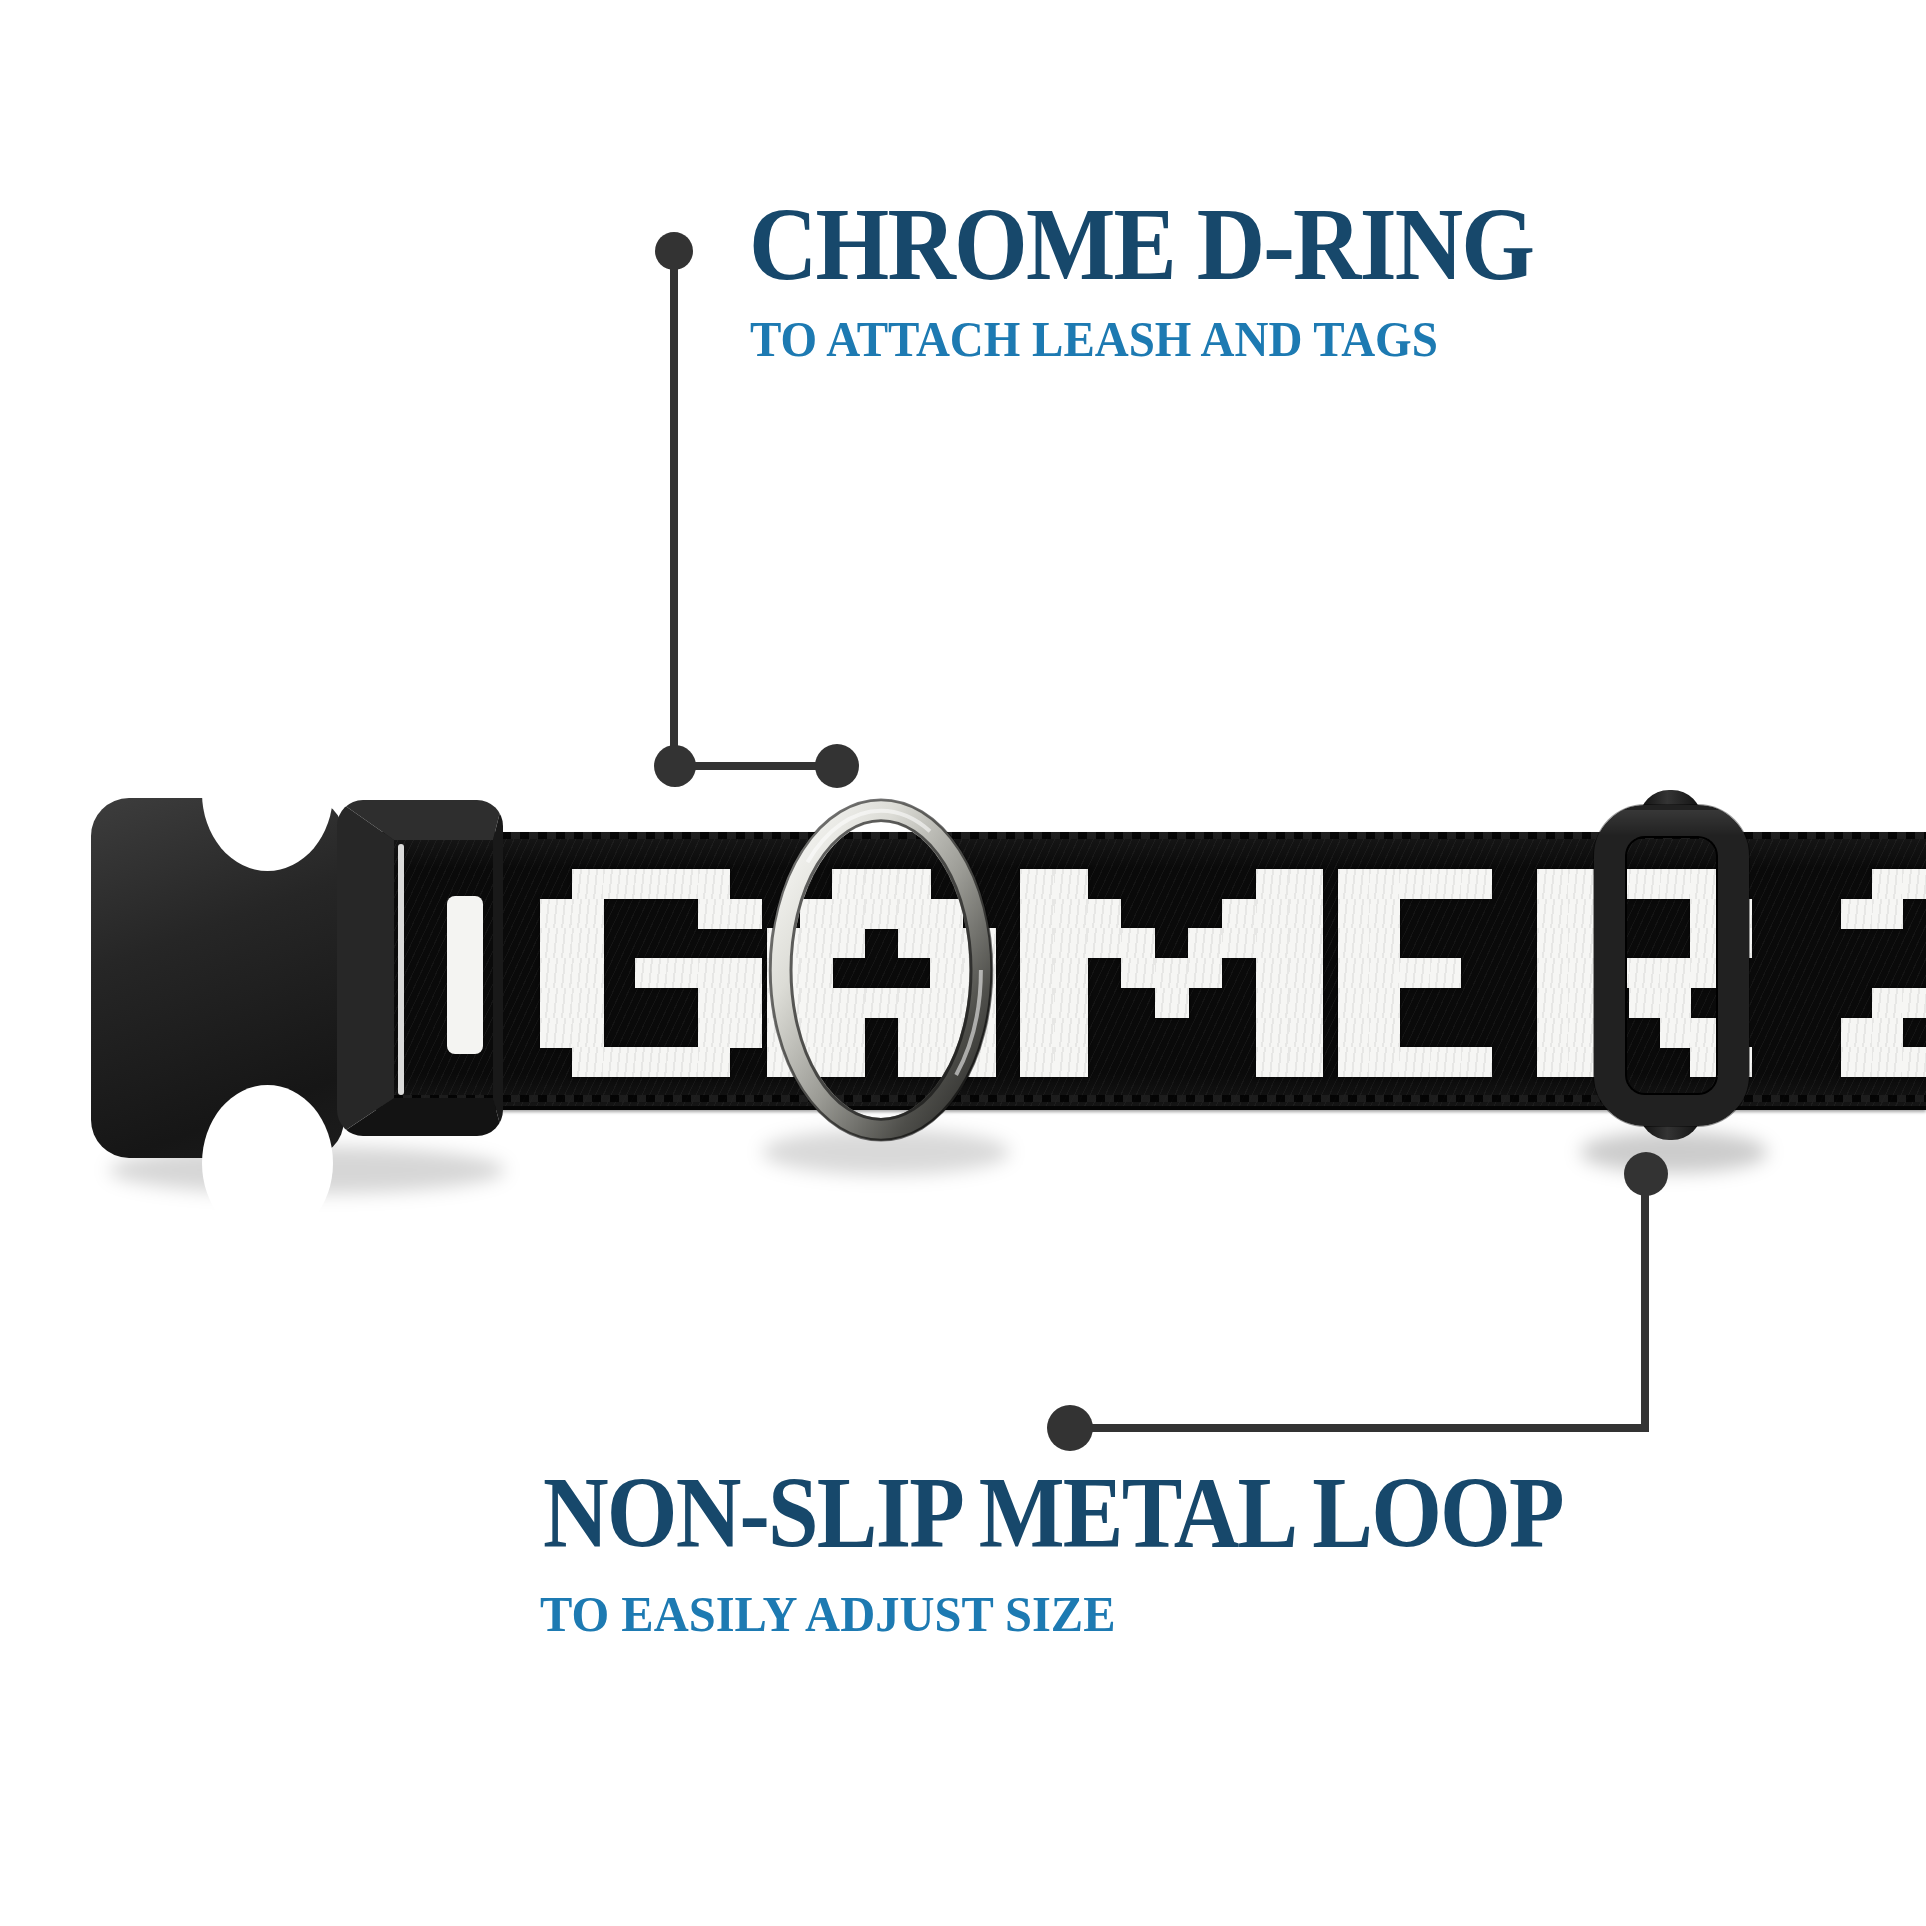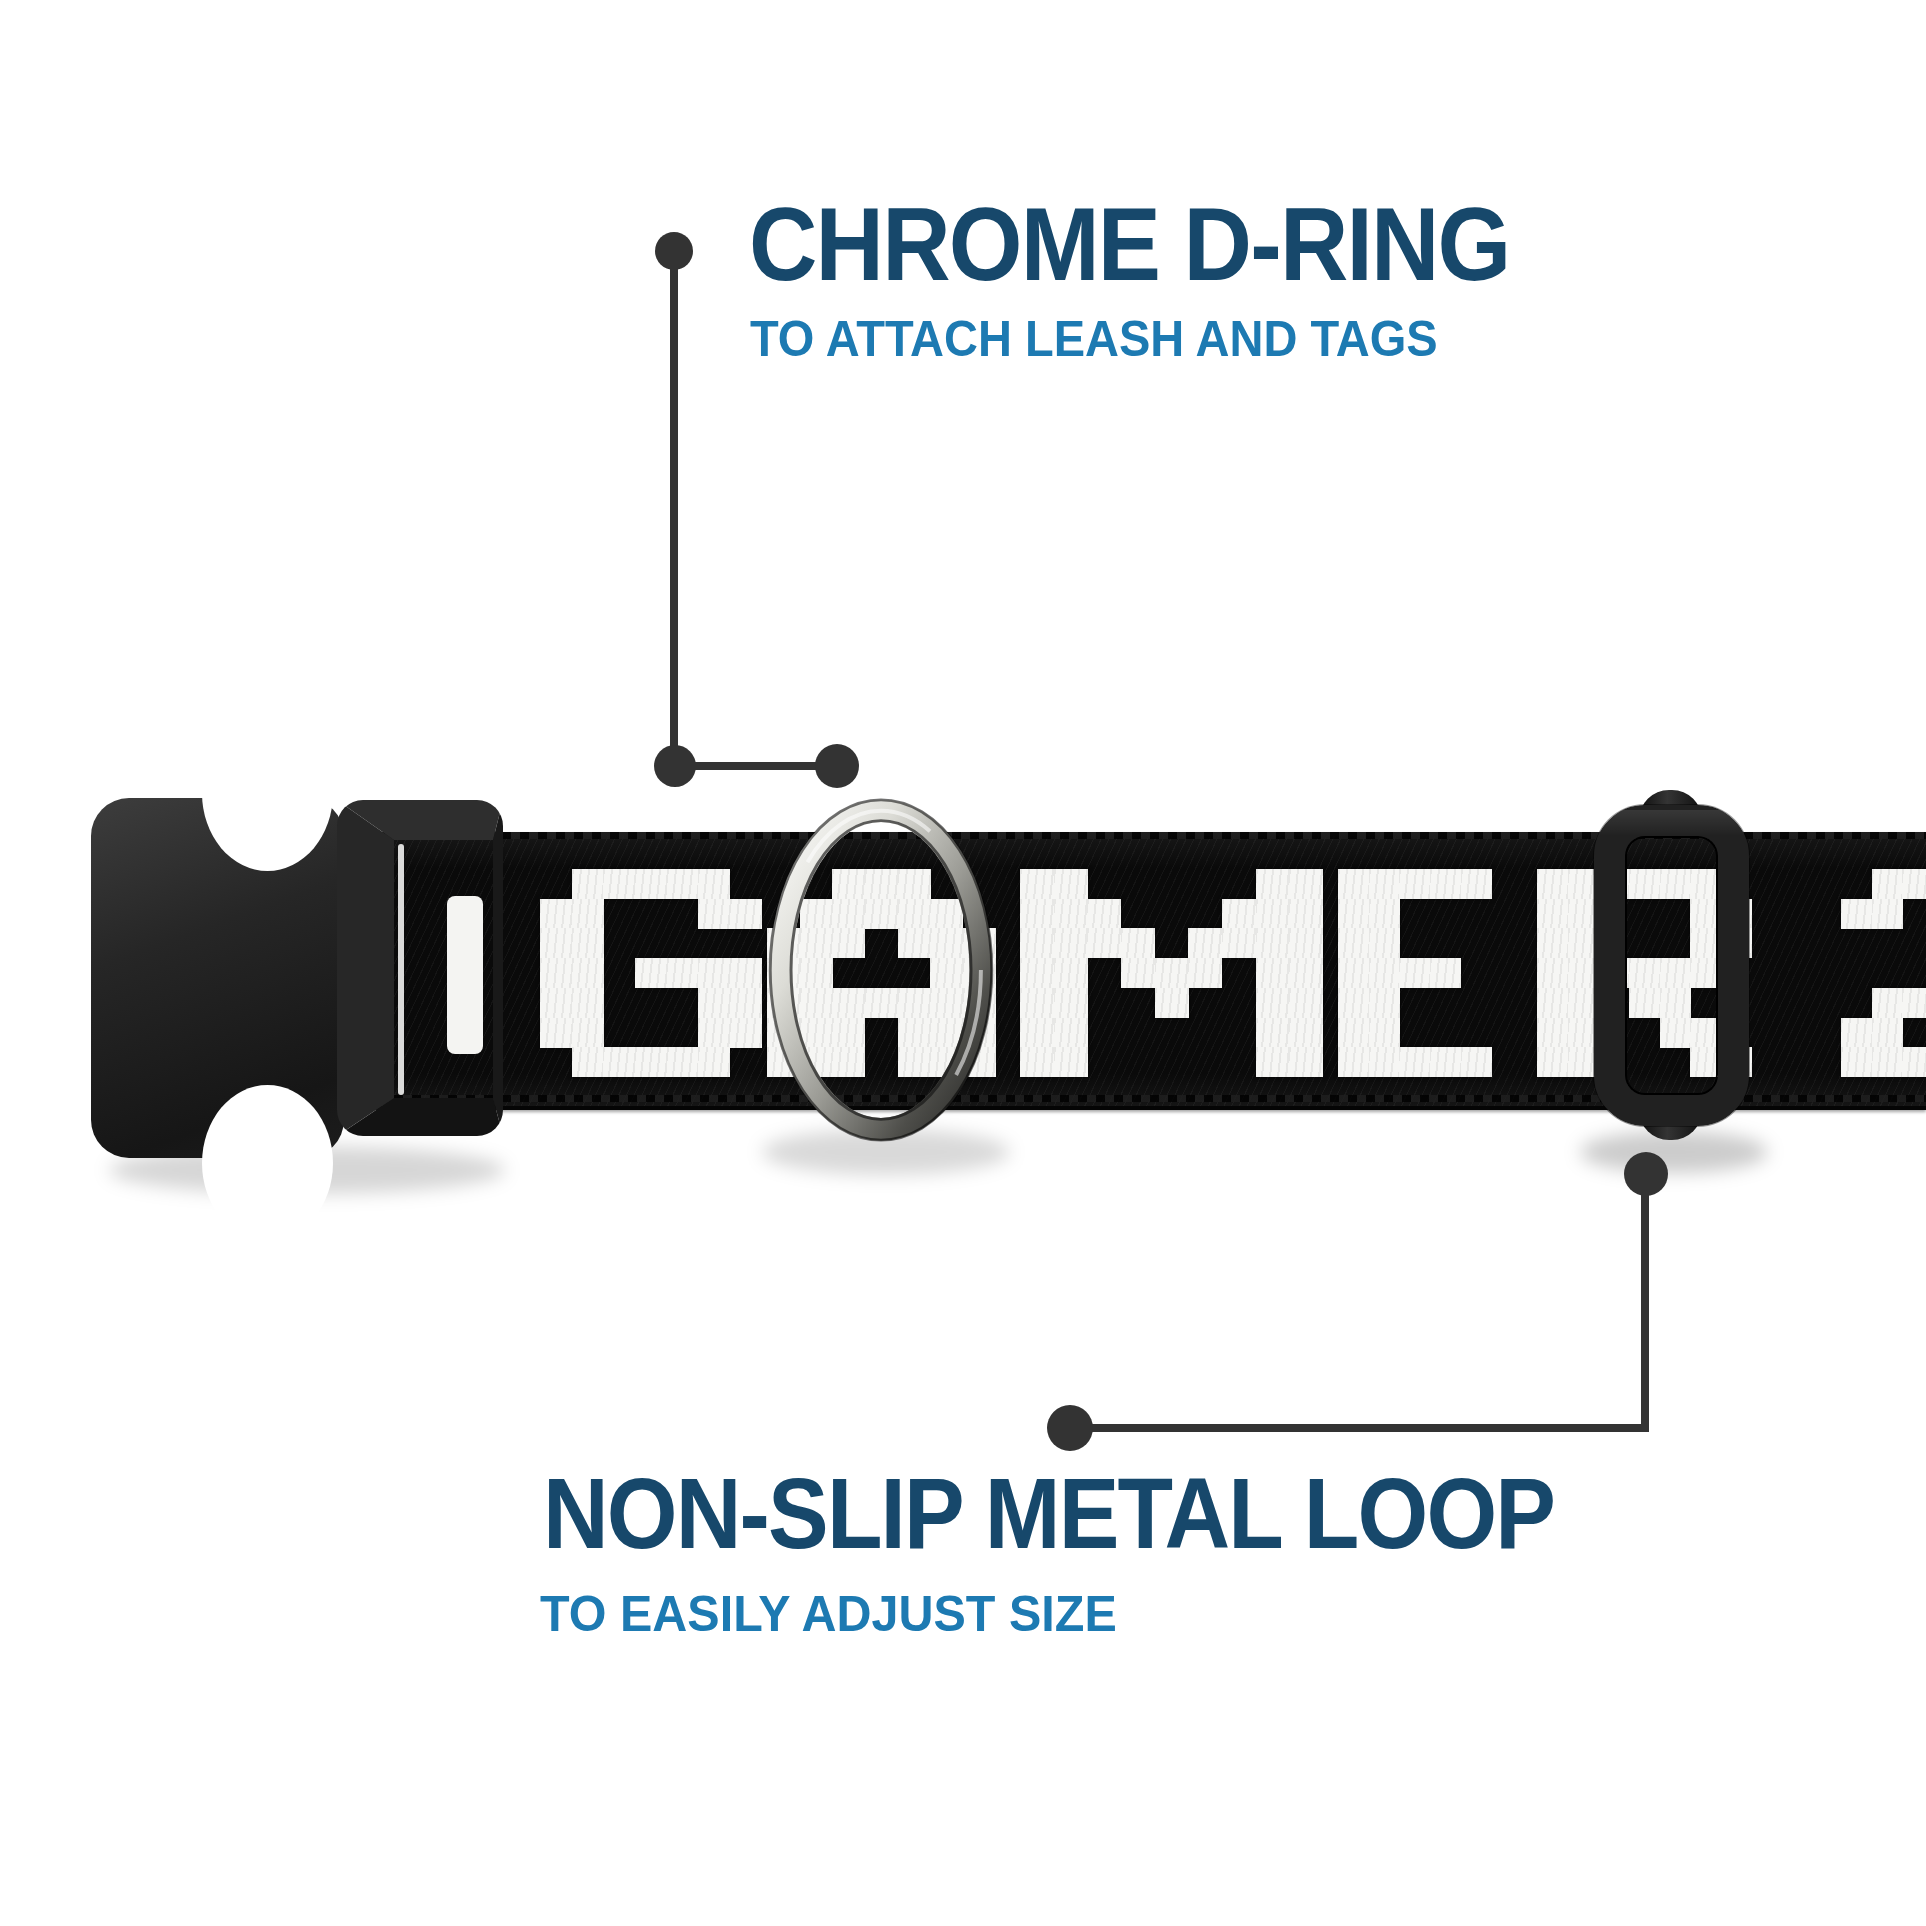--- a/index.html
+++ b/index.html
@@ -1,18 +1,18 @@
 <!DOCTYPE html>
 <html><head>
 <meta charset="utf-8">
 <style>
   html,body{margin:0;padding:0;background:#fff;}
   #stage{
     position:relative;width:1927px;height:1927px;overflow:hidden;
-    background:#ffffff;font-family:Liberation Sans, sans-serif;
+    background:#ffffff;font-family:Liberation Serif, serif;
   }
   .abs{position:absolute;}
 
   
   .callout-title{
     font-weight:bold;color:var(--c-title);line-height:1;
     transform-origin:left top;white-space:nowrap;letter-spacing:-2px;
   }
   .callout-sub{
     font-weight:bold;color:var(--c-sub);line-height:1;

